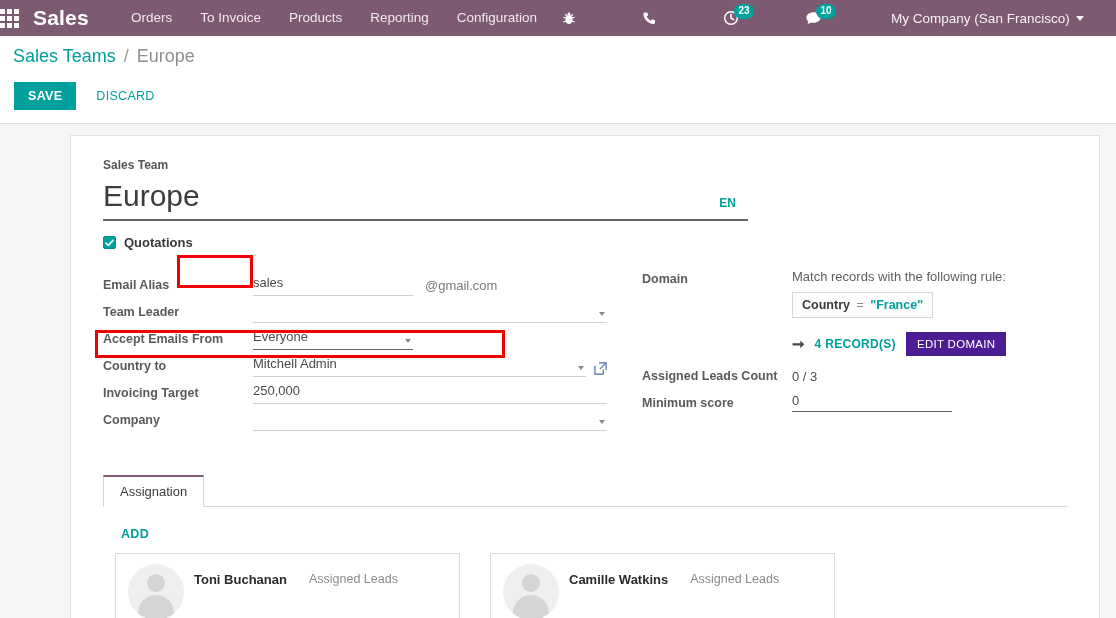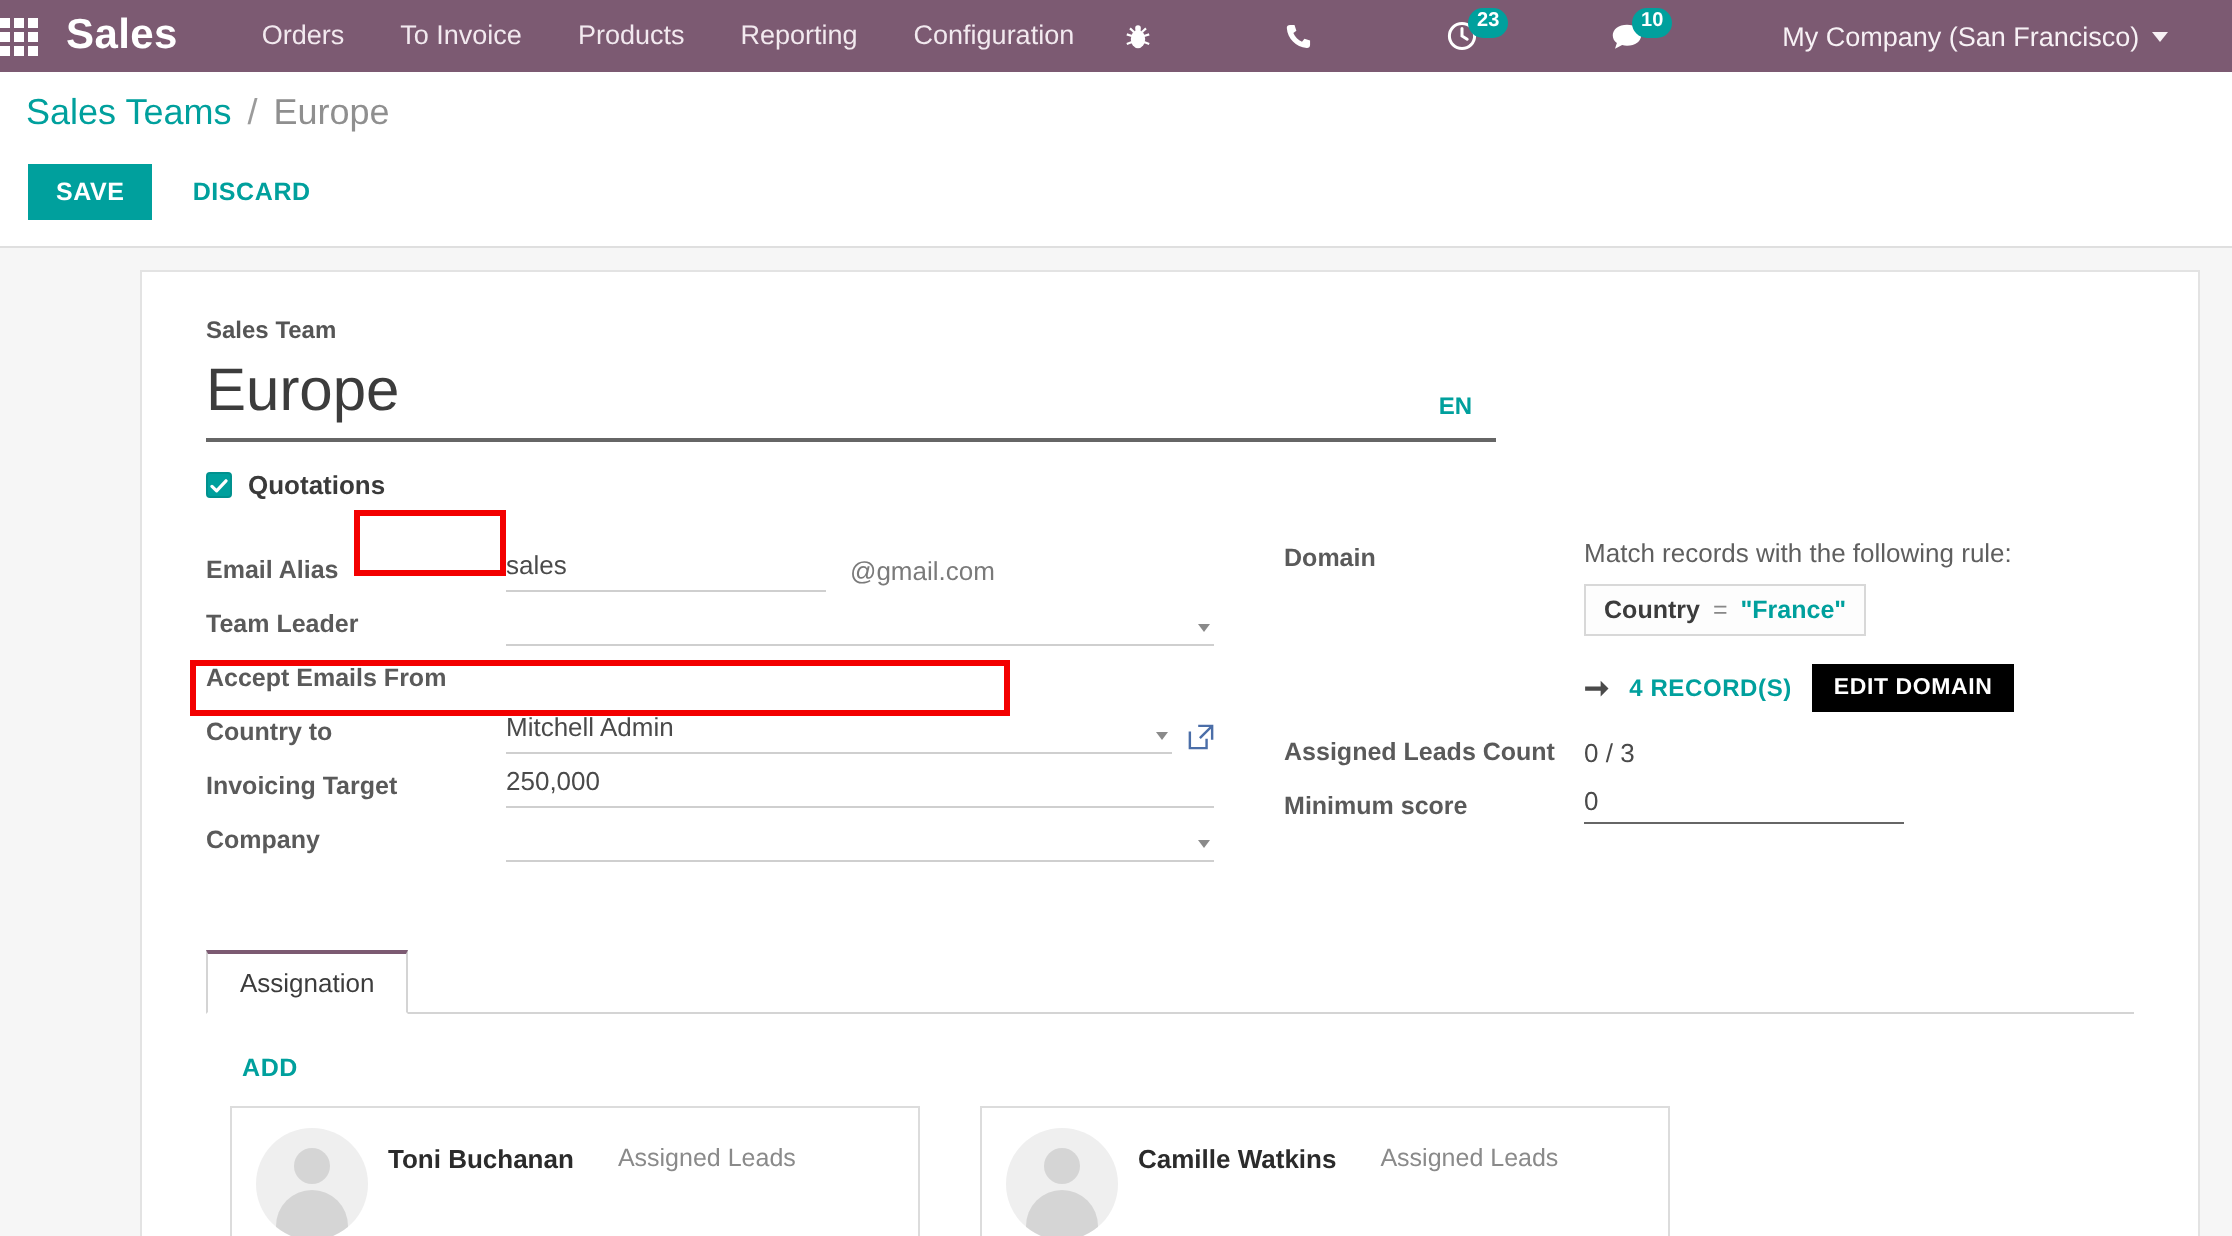--- a/index.html
+++ b/index.html
@@ -118,21 +118,21 @@
   .btn-save {
     background: #00a09d; color: #ffffff;
     border: none; padding: 7px 14px;
     font-size: 12.5px; font-weight: bold;
     letter-spacing: .3px; cursor: pointer;
     font-family: "Liberation Sans", sans-serif;
   }
   .btn-discard {
     background: transparent; color: #00a09d;
     border: none; padding: 7px 12px;
-    font-size: 12.5px; font-weight: bold;
+    font-size: 12.5px; font-weight: normal;
     letter-spacing: .3px; cursor: pointer;
     margin-left: 8px;
     font-family: "Liberation Sans", sans-serif;
   }
 
   
   .page-body {
     position: absolute; top: 124px; left: 0;
     width: 1116px; height: 494px;
     background: #f6f6f6;
@@ -254,23 +254,23 @@
   .chip-val { color: #00a09d; font-weight: bold; }
   .domain-actions {
     display: flex; align-items: center; margin-top: 14px; gap: 10px;
   }
   .arrow-icon { color: #4a4a4a; font-size: 15px; font-weight: bold; }
   .records-link {
     color: #00a09d; font-size: 12px; font-weight: bold;
     letter-spacing: .3px; cursor: pointer;
   }
   .btn-edit-domain {
-    background: #000000; color: #ffffff;
+    background: #4c1d95; color: #ffffff;
     border: none; padding: 6px 11px;
-    font-size: 11.5px; font-weight: bold; letter-spacing: .3px;
+    font-size: 11.5px; font-weight: normal; letter-spacing: .3px;
     cursor: pointer; font-family: "Liberation Sans", sans-serif;
   }
   .r-static { padding-top: 3px; font-size: 13px; color: #4a4a4a; }
   .minscore-underline {
     border-bottom: 1px solid #666666;
     padding-bottom: 3px; width: 160px;
   }
   .minscore-underline input {
     border: none; outline: none; background: transparent;
     font-family: "Liberation Sans", sans-serif;
@@ -459,20 +459,24 @@
         <div class="frow">
           <div class="flabel">Team Leader</div>
           <div class="fvalue">
             <input type="text" value="" style="">
             <span class="drop-caret"></span>
           </div>
         </div>
 
         <div class="frow">
           <div class="flabel">Accept Emails From</div>
+          <div class="fvalue short dark-underline">
+            <span>Everyone</span>
+            <span class="drop-caret"></span>
+          </div>
         </div>
 
         <div class="frow">
           <div class="flabel">Country to</div>
           <div class="fvalue">
             <input type="text" value="Mitchell Admin" style="">
             <span class="drop-caret"></span>
           </div>
           <span class="ext-link">
             <svg width="13" height="13" viewBox="0 0 14 14">

